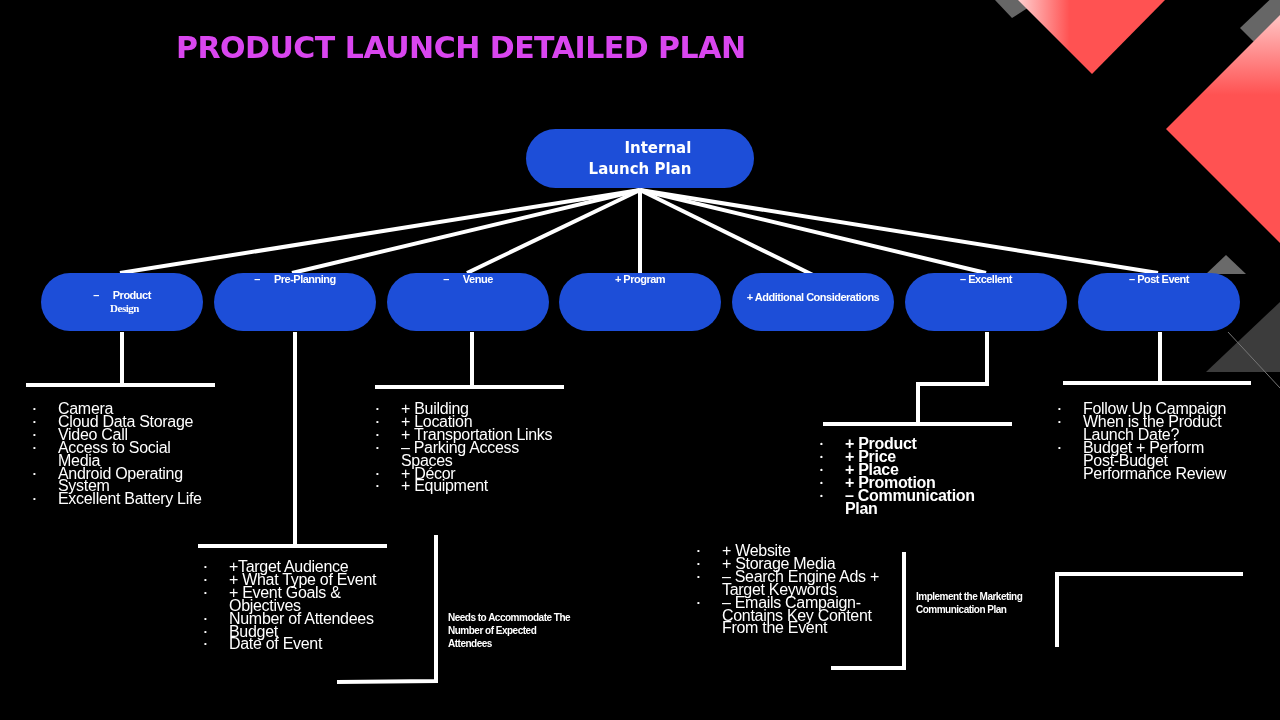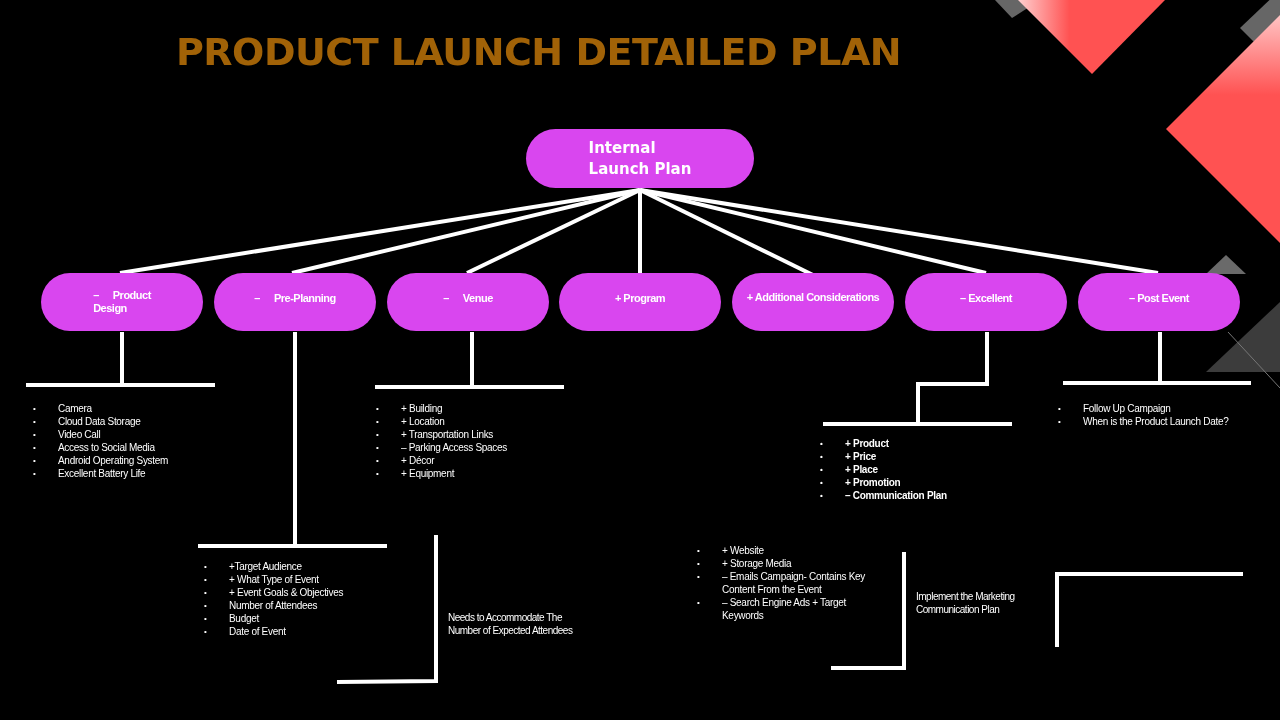--- a/index.html
+++ b/index.html
@@ -6,48 +6,48 @@
     body {
       width: 1280px; height: 720px; position: relative; overflow: hidden;
       background: #000000;
       font-family: "Liberation Sans", sans-serif;
       color: #ffffff;
     }
     .abs { position: absolute; }
     .title {
       left: 176px; top: 30px; width: 780px;
       font-family: "DejaVu Sans", sans-serif;
-      font-weight: bold; font-size: 38px; letter-spacing: -0.5px;
-      color: #a16207; white-space: nowrap;
+      font-weight: bold; font-size: 30px; letter-spacing: -0.5px;
+      color: #d946ef; white-space: nowrap;
     }
     svg.lines { position: absolute; left: 0; top: 0; }
     .node {
-      position: absolute; background: #d946ef; border-radius: 30px;
+      position: absolute; background: #1d4ed8; border-radius: 30px;
       display: flex; justify-content: center; color: #fff;
       font-weight: bold; font-size: 11px; letter-spacing: -0.5px;
-      text-align: left; box-sizing: border-box;
+      text-align: right; box-sizing: border-box;
     }
     .root {
       left: 526px; top: 129px; width: 228px; height: 59px; border-radius: 30px;
       font-size: 15px; letter-spacing: 0; align-items: center; line-height: 21px;
       font-family: "DejaVu Sans", sans-serif;
     }
-    .child { top: 273px; width: 162px; height: 58px; padding-top: 19px; line-height: 13px; }
+    .child { top: 273px; width: 162px; height: 58px; line-height: 13px; }
     .child.two { padding-top: 16px; }
     .child.top { padding-top: 18px; }
     .bullets {
       position: absolute; list-style: none; margin: 0; padding: 0;
-      font-size: 10px; line-height: 12.9px; letter-spacing: -0.3px;
+      font-size: 16px; line-height: 12.9px; letter-spacing: -0.3px;
     }
     .bullets li { position: relative; padding-left: 25px; }
     .bullets li::before {
       content: "\2022"; position: absolute; left: 0; top: 0; font-size: 8px;
     }
     .note {
-      position: absolute; font-weight: normal; font-size: 10px; line-height: 12.8px;
+      position: absolute; font-weight: bold; font-size: 10px; line-height: 12.8px;
       letter-spacing: -0.5px;
     }
     .deco { position: absolute; }
   </style>
 </head>
 <body>
 
 <svg class="deco" width="1280" height="720" style="left:0;top:0;">
   <defs>
     <linearGradient id="g1" x1="0" y1="0" x2="1" y2="0">
@@ -103,21 +103,21 @@
 <div class="node root">
   <div>
     <div>Internal</div>
     <div>Launch Plan</div>
   </div>
 </div>
 
 <div class="node child two" style="left:41px;">
   <div>
     <div><span style="margin-right:14px;">–</span><span>Product</span></div>
-    <div style="margin-right:18px;">Design</div>
+    <div style="margin-right:12px;font-family:Liberation Serif, serif;">Design</div>
   </div>
 </div>
 <div class="node child" style="left:214px;">
   <div><span style="margin-right:14px;">–</span><span>Pre-Planning</span></div>
 </div>
 <div class="node child" style="left:387px;">
   <div><span style="margin-right:14px;">–</span><span>Venue</span></div>
 </div>
 <div class="node child" style="left:559px;">
   <div>+ Program</div>
@@ -154,32 +154,33 @@
   <li>+ Product</li>
   <li>+ Price</li>
   <li>+ Place</li>
   <li>+ Promotion</li>
   <li>– Communication Plan</li>
 </ul>
 
 <ul class="bullets" style="left:1058px; top:403px; width:175px;">
   <li>Follow Up Campaign</li>
   <li>When is the Product Launch Date?</li>
+  <li>Budget + Perform Post-Budget Performance Review</li>
 </ul>
 
 <ul class="bullets" style="left:204px; top:561px; width:190px;">
   <li>+Target Audience</li>
   <li>+ What Type of Event</li>
   <li>+ Event Goals &amp; Objectives</li>
   <li>Number of Attendees</li>
   <li>Budget</li>
   <li>Date of Event</li>
 </ul>
 
 <ul class="bullets" style="left:697px; top:545px; width:190px;">
   <li>+ Website</li>
   <li>+ Storage Media</li>
+  <li>– Search Engine Ads + Target Keywords</li>
   <li>– Emails Campaign- Contains Key Content From the Event</li>
-  <li>– Search Engine Ads + Target Keywords</li>
 </ul>
 
 <div class="note" style="left:448px; top:612px; width:130px;">Needs to Accommodate The Number of Expected Attendees</div>
 <div class="note" style="left:916px; top:591px; width:135px;">Implement the  Marketing Communication Plan</div>
 
 </body></html>

